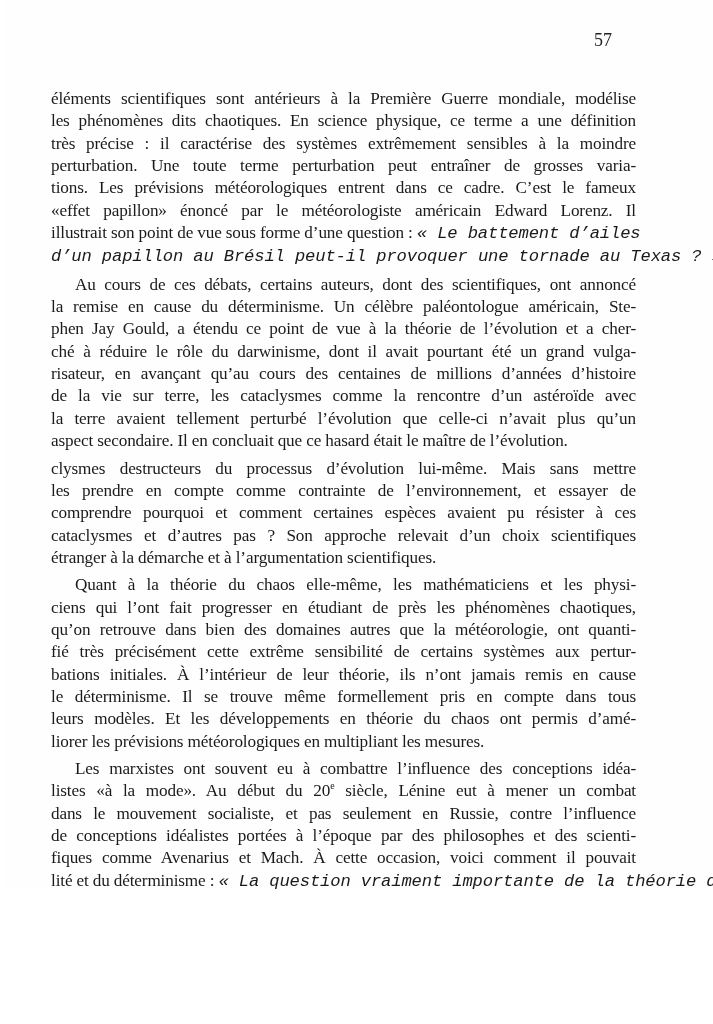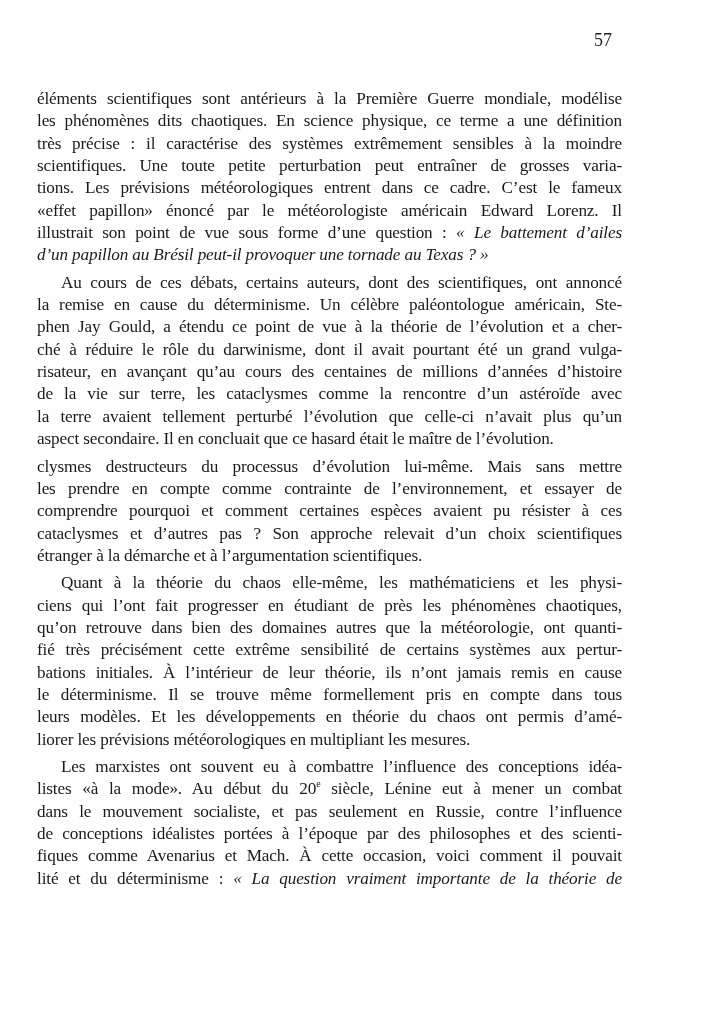--- a/index.html
+++ b/index.html
@@ -31,50 +31,50 @@
     .body-text {
       position: absolute;
       top: 88px;
       left: 33px;
       width: 585px;
       font-size: 17.2px;
       line-height: 22.35px;
       letter-spacing: -0.15px;
     }
     .para {
-      margin: 0 0 5px 0;
+      margin: 0 0 5px 14px;
     }
     .line {
       display: block;
       white-space: nowrap;
       text-align: justify;
       text-align-last: justify;
       width: 585px;
     }
     .line.last {
       text-align-last: left;
     }
     .line.indent {
       padding-left: 24px;
       width: 561px;
     }
-    .it { font-style: italic; }
+    .it { font-style: italic; font-family: Liberation Mono, monospace; }
     sup { font-size: 10px; line-height: 0; }
   </style>
 </head>
 <body>
 
 <div class="page">
   <div class="page-number">57</div>
   <div class="body-text" id="body-text">
       <div class="para">
         <span class="line"><span>éléments scientifiques sont antérieurs à la Première Guerre mondiale, modélise</span></span>
         <span class="line"><span>les phénomènes dits chaotiques. En science physique, ce terme a une définition</span></span>
         <span class="line"><span>très précise : il caractérise des systèmes extrêmement sensibles à la moindre</span></span>
-        <span class="line"><span>scientifiques. Une toute petite perturbation peut entraîner de grosses varia-</span></span>
+        <span class="line"><span>perturbation. Une toute terme perturbation peut entraîner de grosses varia-</span></span>
         <span class="line"><span>tions. Les prévisions météorologiques entrent dans ce cadre. C’est le fameux</span></span>
         <span class="line"><span>«effet papillon» énoncé par le météorologiste américain Edward Lorenz. Il</span></span>
         <span class="line"><span>illustrait son point de vue sous forme d’une question : </span><span class="it">« Le battement d’ailes</span></span>
         <span class="line last"><span class="it">d’un papillon au Brésil peut-il provoquer une tornade au Texas ? »</span></span>
       </div>
       <div class="para">
         <span class="line indent"><span>Au cours de ces débats, certains auteurs, dont des scientifiques, ont annoncé</span></span>
         <span class="line"><span>la remise en cause du déterminisme. Un célèbre paléontologue américain, Ste-</span></span>
         <span class="line"><span>phen Jay Gould, a étendu ce point de vue à la théorie de l’évolution et a cher-</span></span>
         <span class="line"><span>ché à réduire le rôle du darwinisme, dont il avait pourtant été un grand vulga-</span></span>

